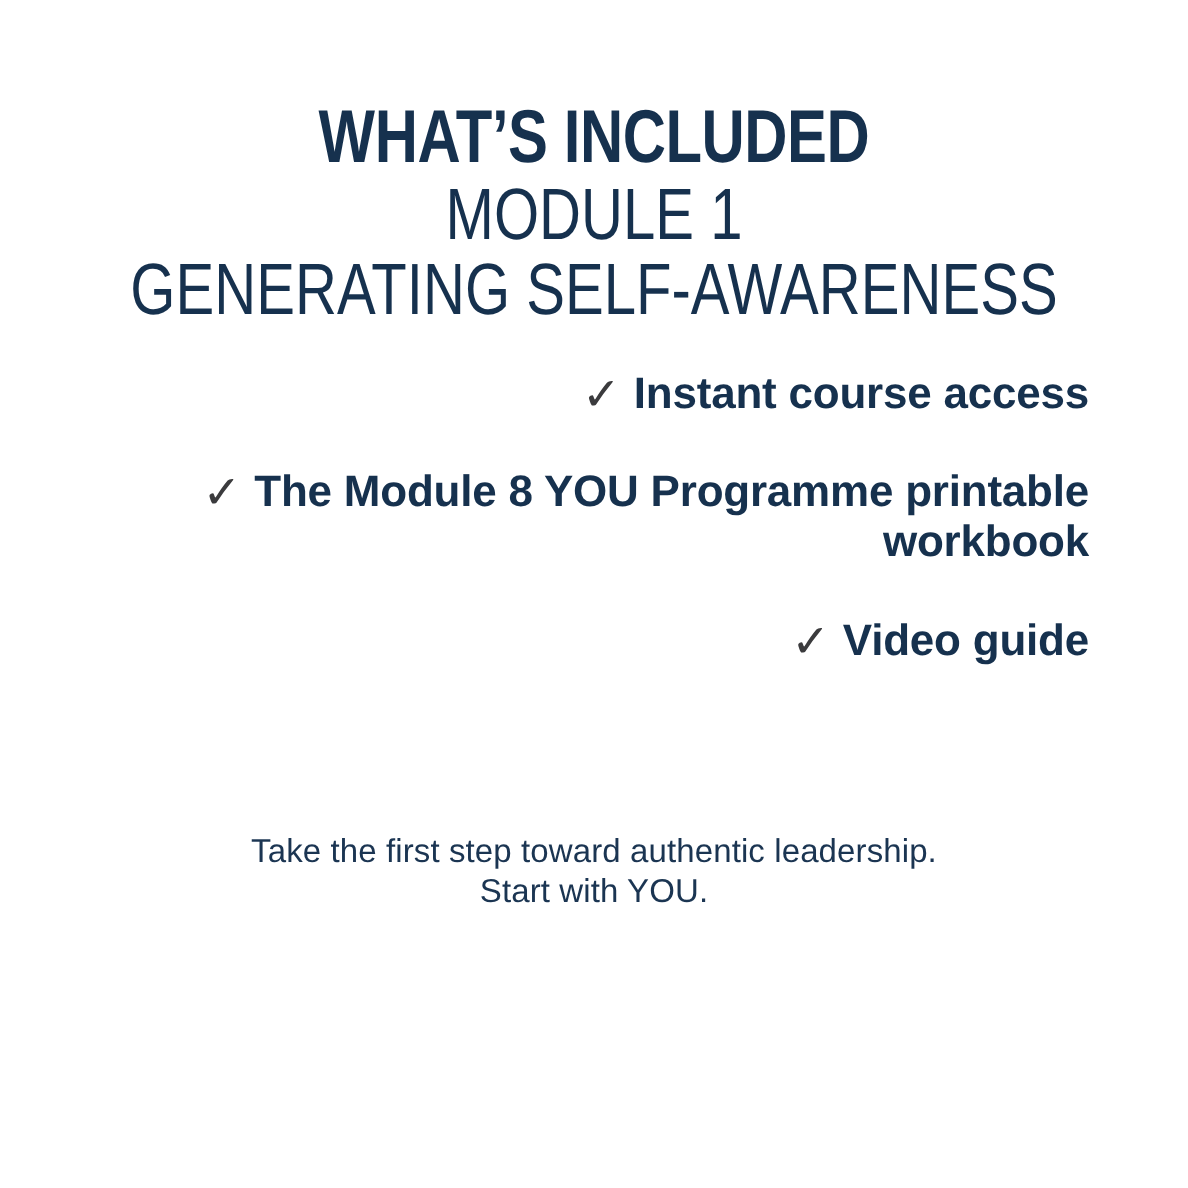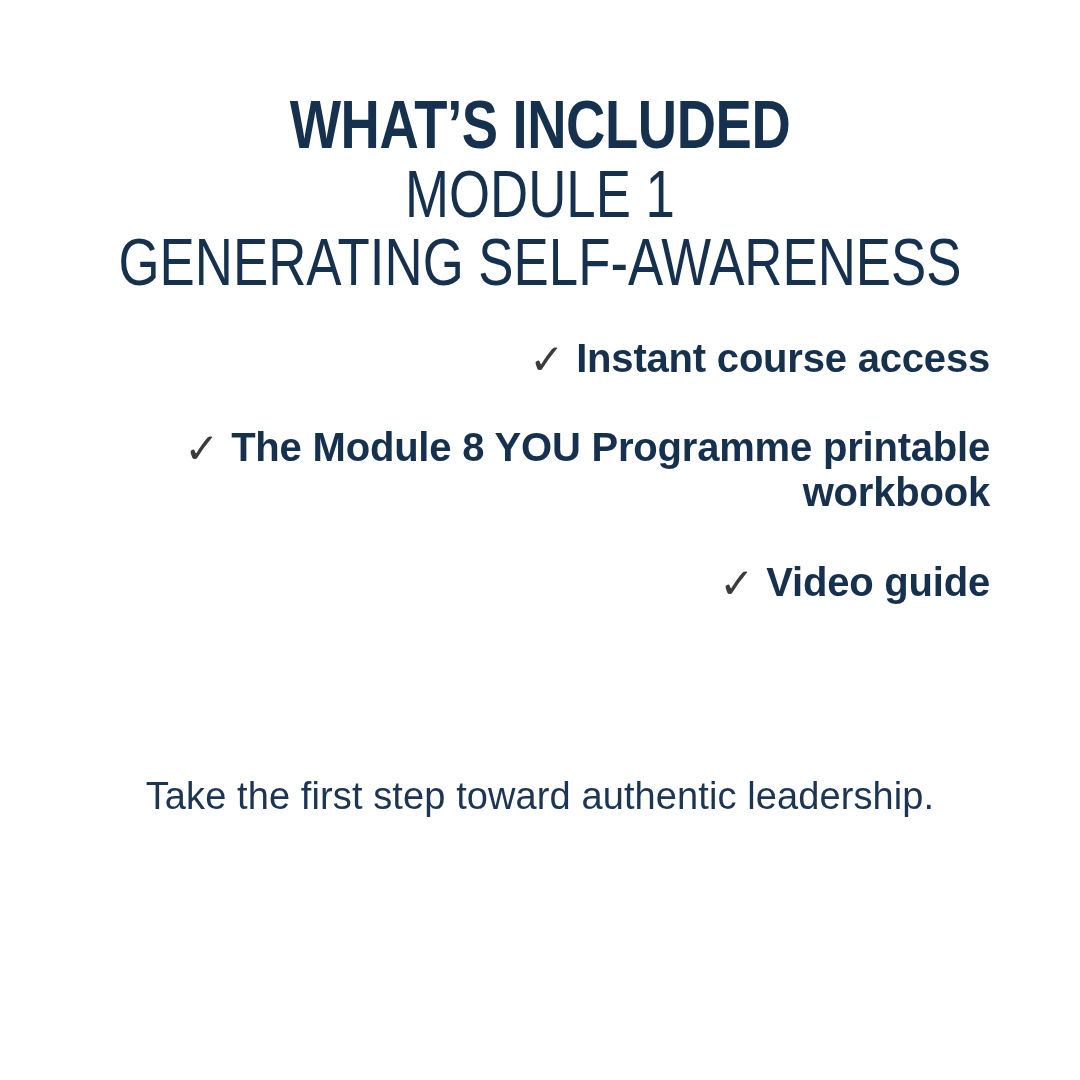--- a/index.html
+++ b/index.html
@@ -83,21 +83,21 @@
     text-align: right;
     color: #16314e;
     font-size: 40px;
     font-weight: 700;
     line-height: 1.13;
     letter-spacing: -0.2px;
     margin-bottom: 44px;
   }
 
   .feature-item:last-child {
-    margin-bottom: 16px;
+    margin-bottom: 0;
   }
 
   .check-icon {
     display: inline-block;
     color: #3b3b3d;
     font-weight: 400;
     font-size: 42px;
     line-height: 1;
     margin-right: 12px;
     vertical-align: -2px;
@@ -106,21 +106,21 @@
   .feature-label {
     display: inline;
   }
 
   
   .footer {
     width: 900px;
     text-align: center;
     color: #1b3552;
     font-family: "Liberation Sans Narrow", "Liberation Sans", sans-serif;
-    font-size: 38px;
+    font-size: 30px;
     font-weight: 400;
     line-height: 1.22;
     letter-spacing: 0.1px;
     margin-top: 152px;
   }
 
   .footer-line {
     display: block;
   }
 </style>
@@ -146,15 +146,16 @@
     </li>
 
     <li class="feature-item">
       <span class="check-icon">✓</span><span class="feature-label">Video guide</span>
     </li>
 
   </ul>
 
   <div class="footer">
     <span class="footer-line">Take the first step toward authentic leadership.</span>
+    <span class="footer-line">Start with YOU.</span>
   </div>
 
 </div>
 
 </body></html>

